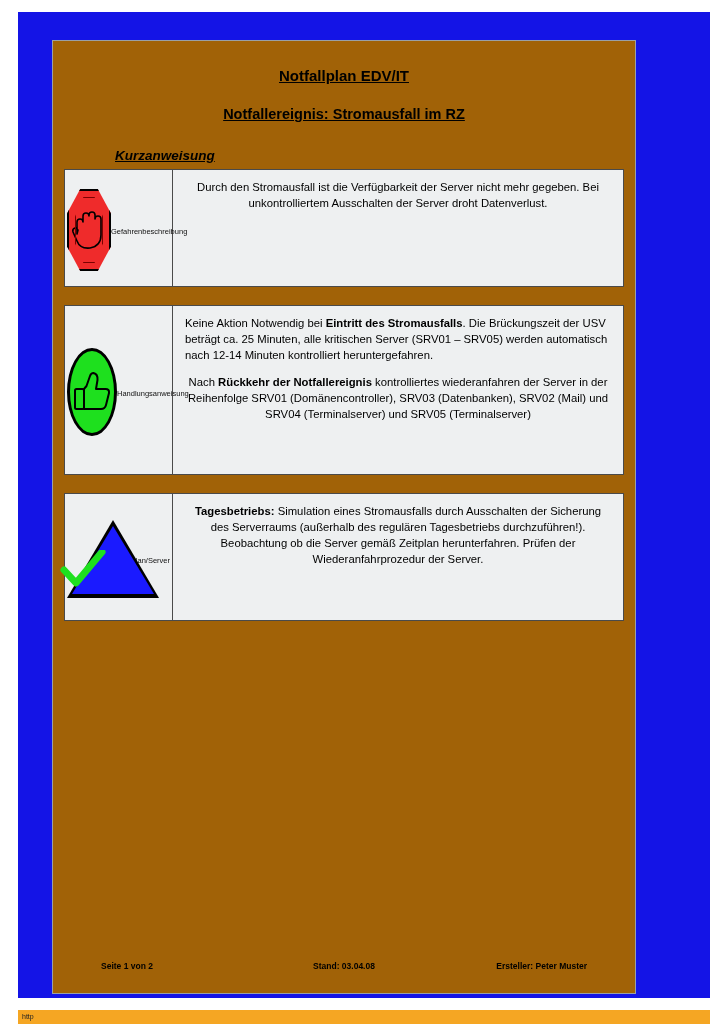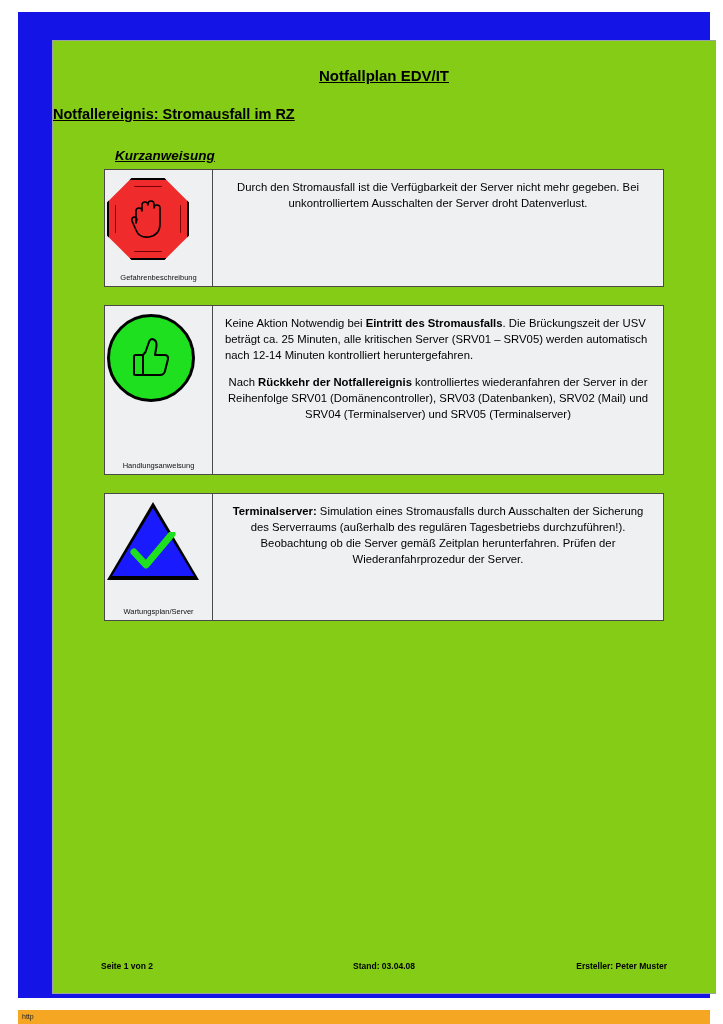--- a/index.html
+++ b/index.html
@@ -28,35 +28,36 @@
     top: 12px;
     width: 692px;
     height: 986px;
     background: #1414e6;
     box-sizing: border-box;
   }
   .paper {
     position: absolute;
     left: 34px;
     top: 28px;
-    width: 664px;
+    width: 584px;
     height: 954px;
-    background: #84cc16;
+    background: #a16207;
     border: 1px solid #9aa0a6;
     box-sizing: border-box;
   }
   .doc-title {
     text-align: center;
     font-size: 15px;
     font-weight: bold;
     color: #000;
     text-decoration: underline;
     margin-top: 26px;
   }
   .doc-subtitle {
+    text-align: center;
     font-size: 14.5px;
     font-weight: bold;
     color: #000;
     text-decoration: underline;
     margin-top: 22px;
   }
   .section-heading {
     margin: 26px 0 6px 48px;
     font-size: 13.5px;
     font-weight: bold;
@@ -75,21 +76,22 @@
     display: flex;
     align-items: stretch;
   }
   .block + .block { margin-top: 18px; }
 
   .icon-cell {
     width: 108px;
     flex: 0 0 108px;
     border-right: 1px solid #4a4a4a;
     display: flex;
-    flex-direction: column;
+    flex-direction: row;
+    align-items: center;
     justify-content: space-between;
     padding: 8px 2px 4px 2px;
     box-sizing: border-box;
   }
   .icon-caption {
     font-size: 7.5px;
     color: #111;
     text-align: center;
     margin-top: 4px;
     line-height: 1.1;
@@ -254,21 +256,21 @@
             <div class="triangle-outer"></div>
             <div class="triangle-inner"></div>
             <svg class="check" width="46" height="40" viewBox="0 0 46 40">
               <path d="M4 20 L16 33 L42 2" fill="none" stroke="#1ee01e" stroke-width="7" stroke-linecap="round" stroke-linejoin="round"></path>
             </svg>
           </div>
           <div class="icon-caption">Wartungsplan/Server</div>
         </div>
         <div class="text-cell">
           <p>
-            <b>Terminalserver:</b><span> Simulation eines Stromausfalls durch Ausschalten der Sicherung des Serverraums (außerhalb des regulären Tagesbetriebs durchzuführen!). Beobachtung ob die Server gemäß Zeitplan herunterfahren. Prüfen der Wiederanfahrprozedur der Server.</span>
+            <b>Tagesbetriebs:</b><span> Simulation eines Stromausfalls durch Ausschalten der Sicherung des Serverraums (außerhalb des regulären Tagesbetriebs durchzuführen!). Beobachtung ob die Server gemäß Zeitplan herunterfahren. Prüfen der Wiederanfahrprozedur der Server.</span>
           </p>
         </div>
       </div>
 
       <div class="footer">
         <div class="f-left">Seite 1 von 2</div>
         <div class="f-mid">Stand: 03.04.08</div>
         <div class="f-right">Ersteller: Peter Muster</div>
       </div>
 

